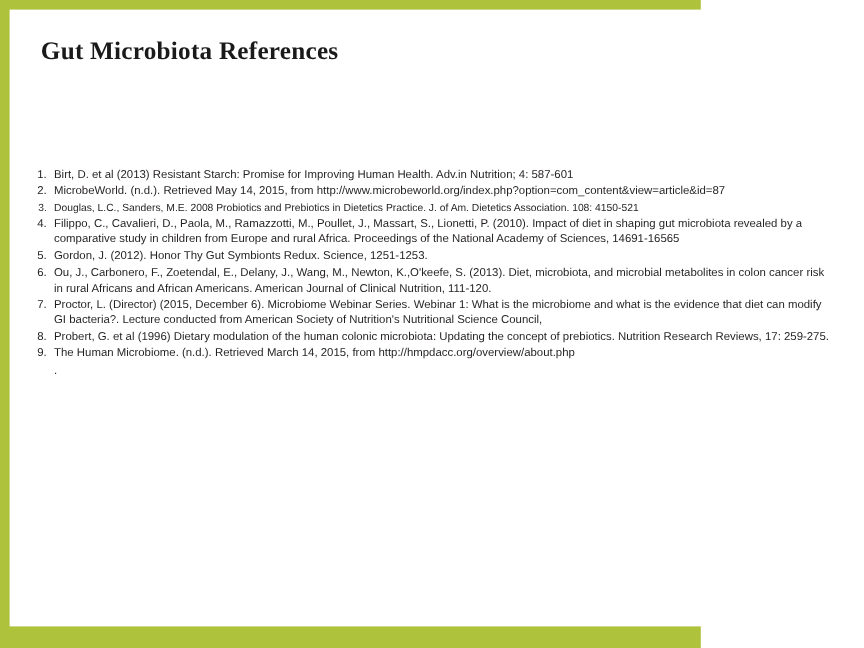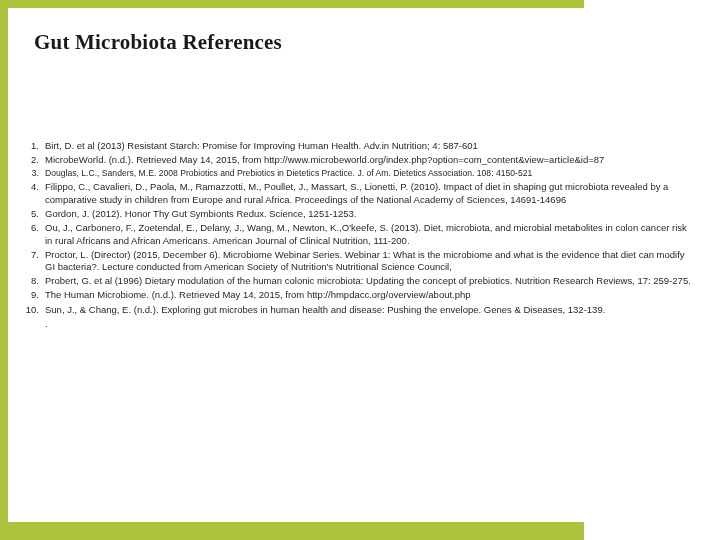--- a/index.html
+++ b/index.html
@@ -90,52 +90,48 @@
         <span class="ref-text">MicrobeWorld. (n.d.). Retrieved May 14, 2015, from http://www.microbeworld.org/index.php?option=com_content&amp;view=article&amp;id=87</span>
       </div>
 
       <div class="ref-item smalltext">
         <span class="ref-num">3.</span>
         <span class="ref-text">Douglas, L.C., Sanders, M.E. 2008 Probiotics and Prebiotics in Dietetics Practice. J. of Am. Dietetics Association. 108: 4150-521</span>
       </div>
 
       <div class="ref-item">
         <span class="ref-num">4.</span>
-        <span class="ref-text">Filippo, C., Cavalieri, D., Paola, M., Ramazzotti, M., Poullet, J., Massart, S., Lionetti, P. (2010). Impact of diet in shaping gut microbiota revealed by a comparative study in children from Europe and rural Africa. Proceedings of the National Academy of Sciences, 14691-14696</span>
+        <span class="ref-text">Filippo, C., Cavalieri, D., Paola, M., Ramazzotti, M., Poullet, J., Massart, S., Lionetti, P. (2010). Impact of diet in shaping gut microbiota revealed by a comparative study in children from Europe and rural Africa. Proceedings of the National Academy of Sciences, 14691-16565</span>
       </div>
 
       <div class="ref-item">
         <span class="ref-num">5.</span>
         <span class="ref-text">Gordon, J. (2012). Honor Thy Gut Symbionts Redux. Science, 1251-1253.</span>
       </div>
 
       <div class="ref-item">
         <span class="ref-num">6.</span>
-        <span class="ref-text">Ou, J., Carbonero, F., Zoetendal, E., Delany, J., Wang, M., Newton, K.,O'keefe, S. (2013). Diet, microbiota, and microbial metabolites in colon cancer risk in rural Africans and African Americans. American Journal of Clinical Nutrition, 111-200.</span>
+        <span class="ref-text">Ou, J., Carbonero, F., Zoetendal, E., Delany, J., Wang, M., Newton, K.,O'keefe, S. (2013). Diet, microbiota, and microbial metabolites in colon cancer risk in rural Africans and African Americans. American Journal of Clinical Nutrition, 111-120.</span>
       </div>
 
       <div class="ref-item">
         <span class="ref-num">7.</span>
         <span class="ref-text">Proctor, L. (Director) (2015, December 6). Microbiome Webinar Series. Webinar 1: What is the microbiome and what is the evidence that diet can modify GI bacteria?. Lecture conducted from American Society of Nutrition's Nutritional Science Council,</span>
       </div>
 
       <div class="ref-item">
         <span class="ref-num">8.</span>
         <span class="ref-text">Probert, G. et al (1996) Dietary modulation of the human colonic microbiota: Updating the concept of prebiotics. Nutrition Research Reviews, 17: 259-275.</span>
       </div>
 
       <div class="ref-item">
         <span class="ref-num">9.</span>
-        <span class="ref-text">The Human Microbiome. (n.d.). Retrieved May 14, 2015, from http://hmpdacc.org/overview/about.php</span>
+        <span class="ref-text">The Human Microbiome. (n.d.). Retrieved March 14, 2015, from http://hmpdacc.org/overview/about.php</span>
       </div>
 
-      <div class="ref-item">
-        <span class="ref-num">10.</span>
-        <span class="ref-text">Sun, J., &amp; Chang, E. (n.d.). Exploring gut microbes in human health and disease: Pushing the envelope. Genes &amp; Diseases, 132-139.</span>
-      </div>
 
       <div class="ref-item">
         <span class="ref-num"></span>
         <span class="ref-text">.</span>
       </div>
 
     </div>
   </div>
 </div>
 

